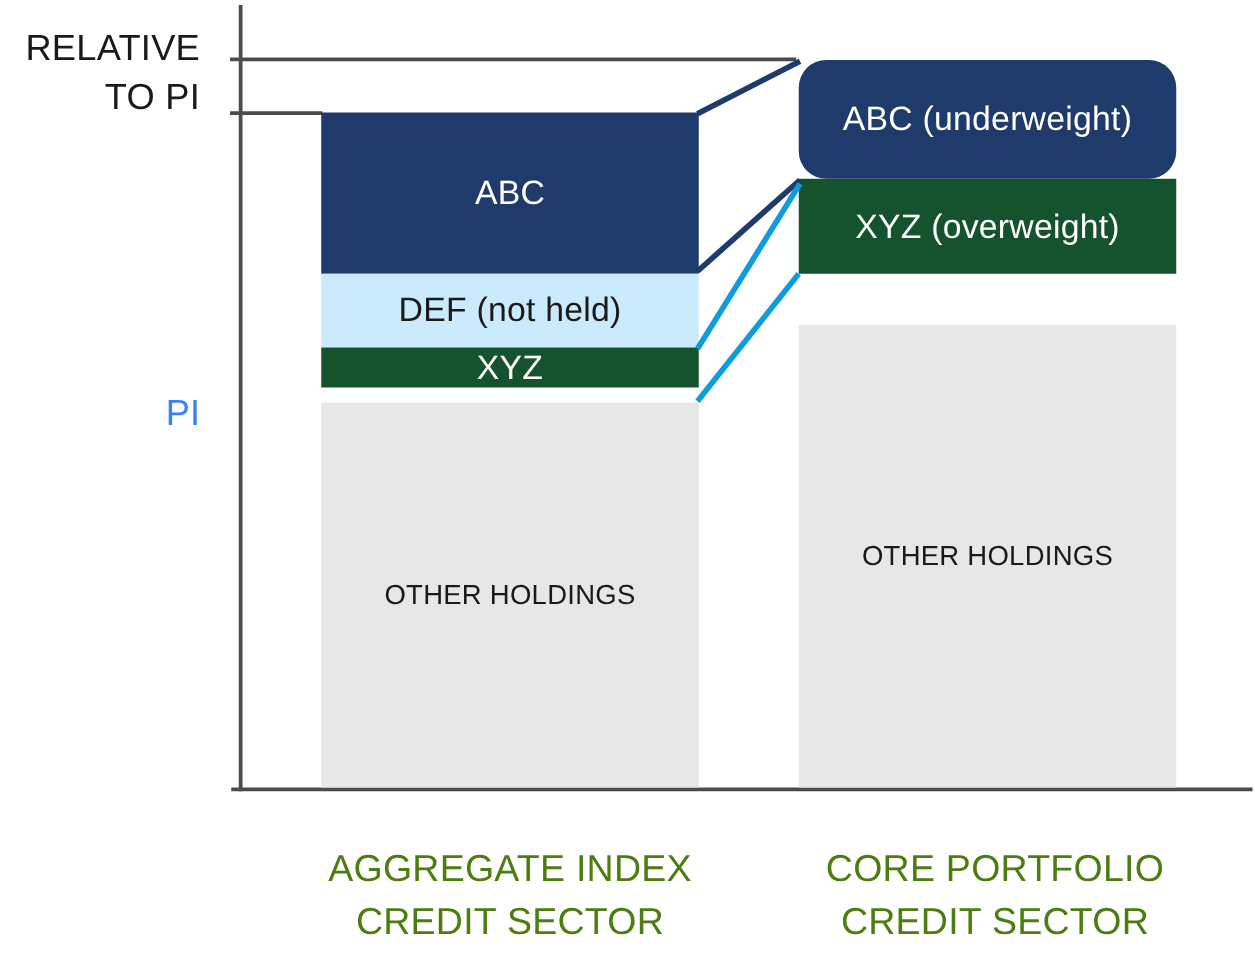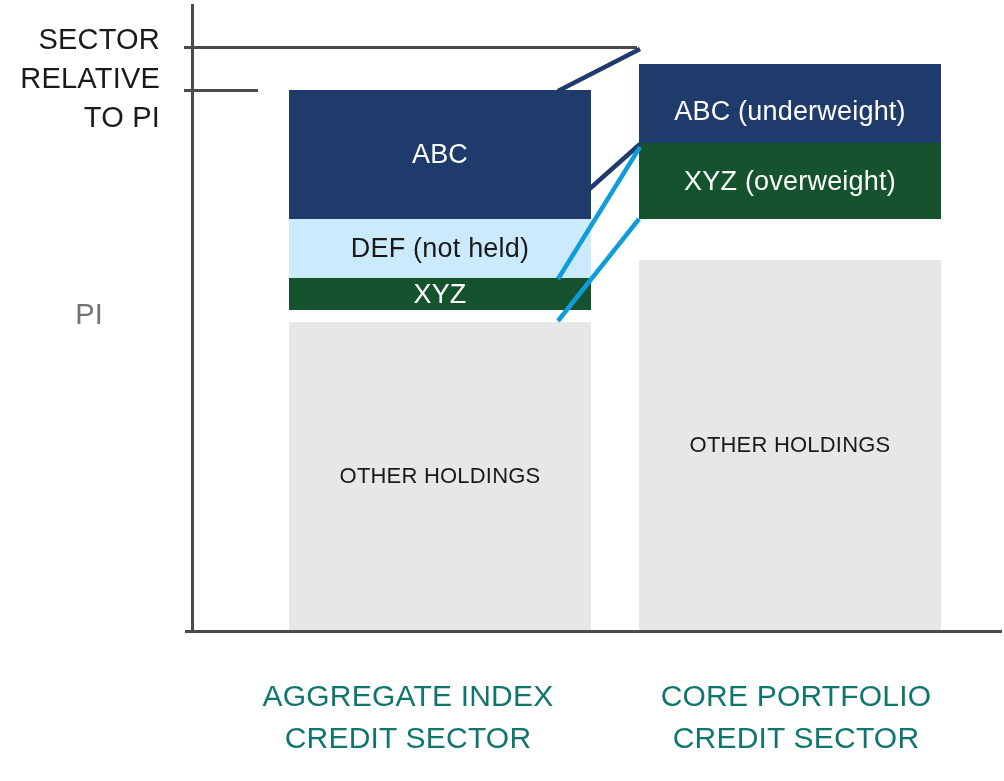--- a/index.html
+++ b/index.html
@@ -42,35 +42,35 @@
     left: 18px; top: 20px;
     width: 142px;
     text-align: right;
     font-size: 29px;
     line-height: 39px;
     color: #1a1a1a;
     letter-spacing: 0.2px;
   }
   .y-pi-label {
     position: absolute;
-    left: 18px; top: 295px;
+    left: 18px; top: 312px;
     width: 142px;
-    text-align: center;
+    text-align: right;
     font-size: 29px;
     line-height: 39px;
-    color: #737373;
+    color: #3b82f6;
   }
 
   
   .bar {
     position: absolute;
     top: 0; height: 781px;
     width: 302px;
   }
-  .bar.index     { left: 257px; margin-left: 32px; }
+  .bar.index     { left: 257px; }
   .bar.portfolio { left: 639px; }
   .seg {
     position: absolute;
     left: 0; width: 302px;
     display: flex;
     align-items: center;
     justify-content: center;
     font-size: 27px;
     letter-spacing: 0.2px;
   }
@@ -80,59 +80,58 @@
   .seg.teal  { background: #166b60; color: #ffffff; }
   .seg.gray  { background: #e7e7e8; color: #1a1a1a; font-size: 22px; }
 
   
   .index .seg-abc   { top: 90px;  height: 129px; }
   .index .seg-def   { top: 219px; height: 59px;  }
   .index .seg-xyz   { top: 278px; height: 32px;  }
   .index .seg-other { top: 322px; height: 308px; }
 
   
-  .portfolio .seg-abc   { top: 64px;  height: 95px;  }
+  .portfolio .seg-abc   { top: 48px;  height: 95px; border-radius: 22px;  }
   .portfolio .seg-xyz   { top: 143px; height: 76px;  }
   .portfolio .seg-ghi   { top: 219px; height: 41px;  }
   .portfolio .seg-other { top: 260px; height: 370px; }
 
   
   .connectors {
     position: absolute;
     left: 0; top: 0;
     width: 1004px; height: 781px;
     pointer-events: none;
   }
 
   
   .x-label {
     position: absolute;
     top: 675px;
     width: 340px;
     text-align: center;
     font-size: 30px;
     line-height: 42px;
-    color: #0f766e;
+    color: #4d7c0f;
     letter-spacing: 0.2px;
   }
   .x-label.index-label     { left: 238px; }
   .x-label.portfolio-label { left: 626px; }
 </style>
 </head>
 <body>
 
 <div class="canvas">
 
   <div class="axis-v"></div>
   <div class="axis-h"></div>
   <div class="ref-line top-portfolio"></div>
   <div class="ref-line top-index"></div>
 
   <div class="y-upper-label">
-    <div>SECTOR</div>
     <div>RELATIVE</div>
     <div>TO PI</div>
   </div>
   <div class="y-pi-label">PI</div>
 
   <div class="bar index">
     <div class="seg navy seg-abc">
       <span>ABC</span>
     </div>
     <div class="seg light seg-def">

